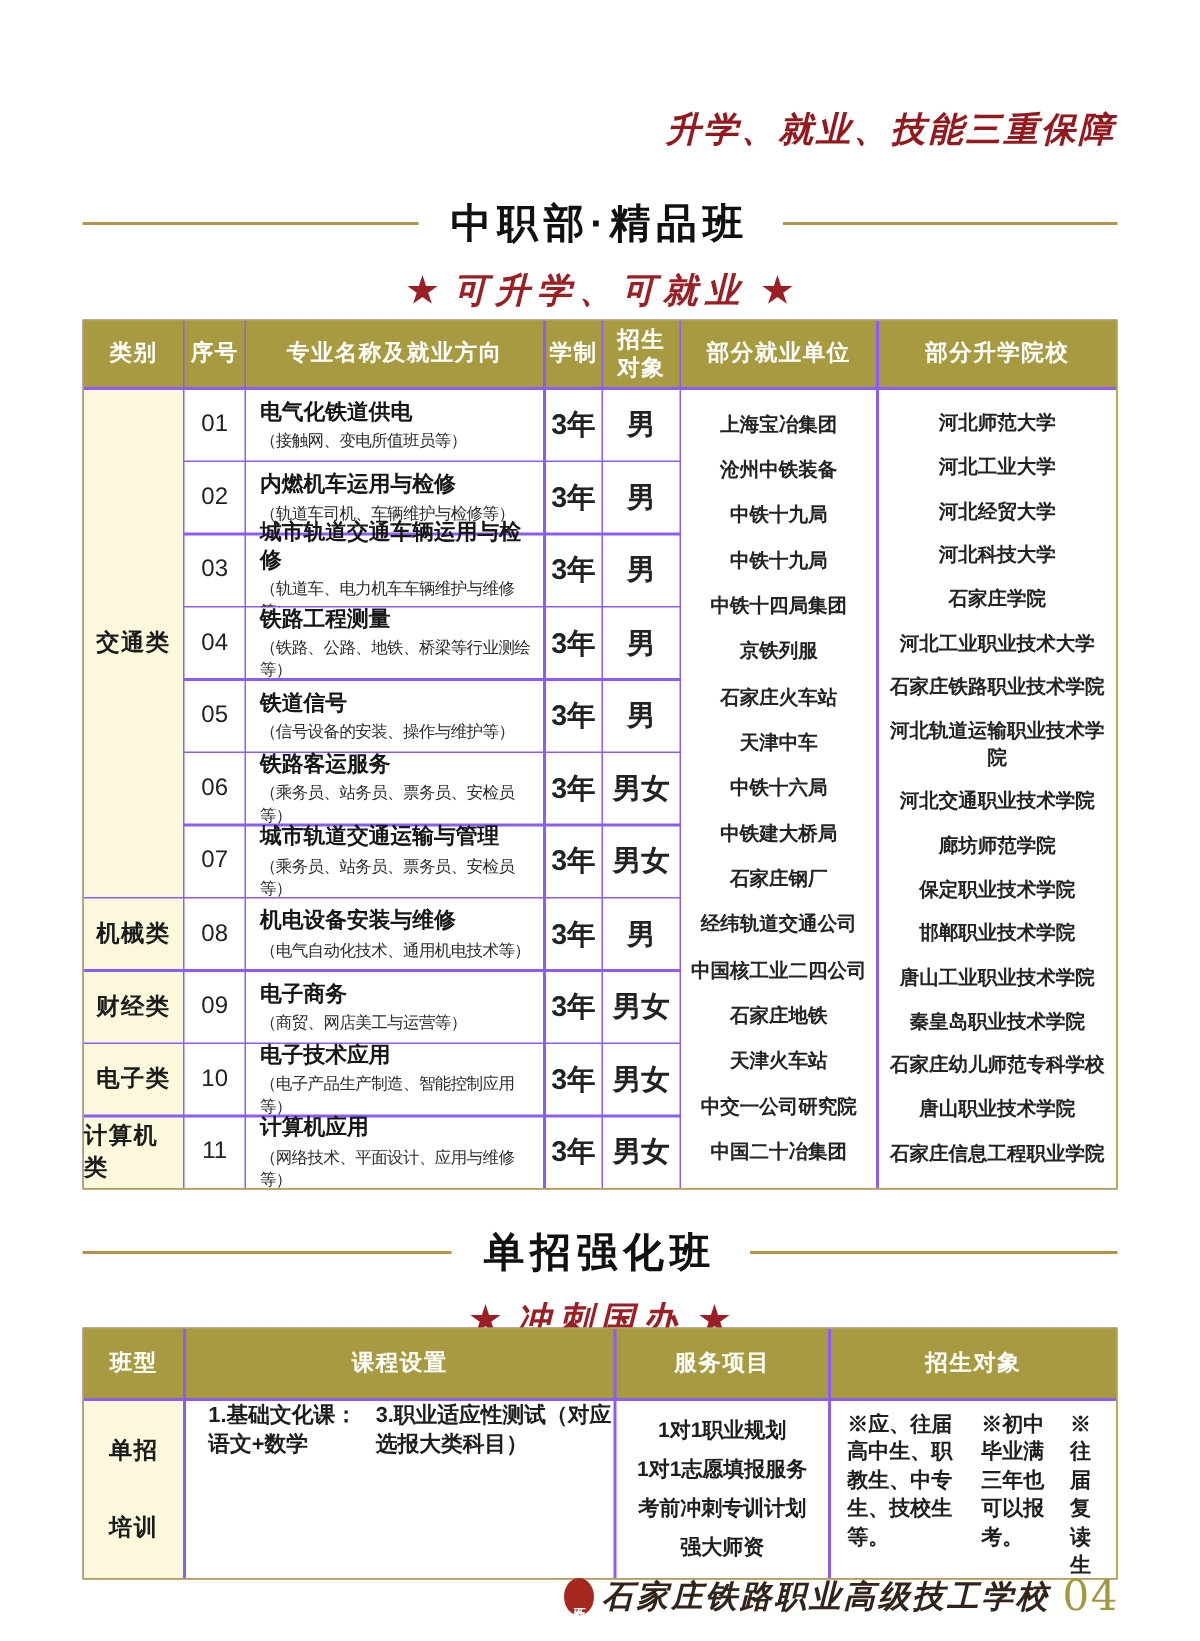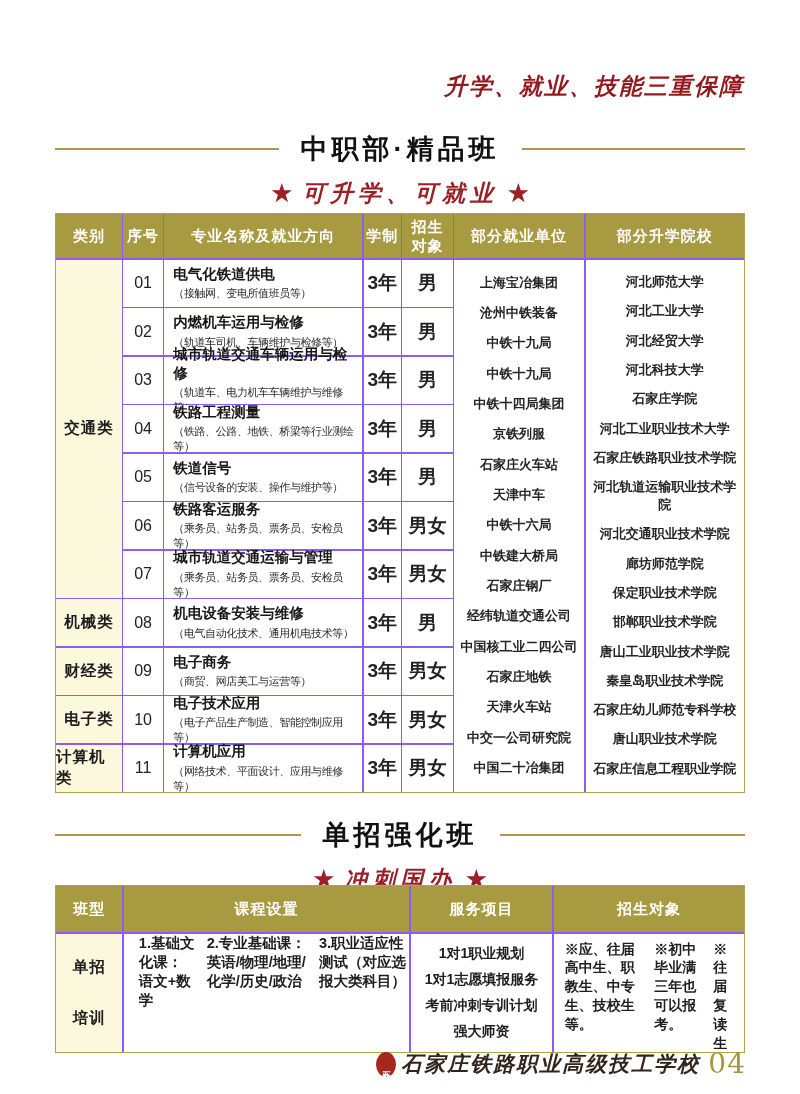--- a/index.html
+++ b/index.html
@@ -244,21 +244,20 @@
     <div class="c th">班型</div>
     <div class="c th">课程设置</div>
     <div class="c th">服务项目</div>
     <div class="c th">招生对象</div>
     <div class="c cat t2class">
         <div class="li">单招</div>
         <div class="li">培训</div>
       </div>
     <div class="c t2courses">
         <div class="li">1.基础文化课：语文+数学</div>
-        <div class="li">2.专业基础课：英语/物理/地理/化学/历史/政治</div>
         <div class="li">3.职业适应性测试（对应选报大类科目）</div>
       </div>
     <div class="c t2services">
         <div class="li">1对1职业规划</div>
         <div class="li">1对1志愿填报服务</div>
         <div class="li">考前冲刺专训计划</div>
         <div class="li">强大师资</div>
       </div>
     <div class="c t2targets">
         <div class="li">※应、往届高中生、职教生、中专生、技校生等。</div>

